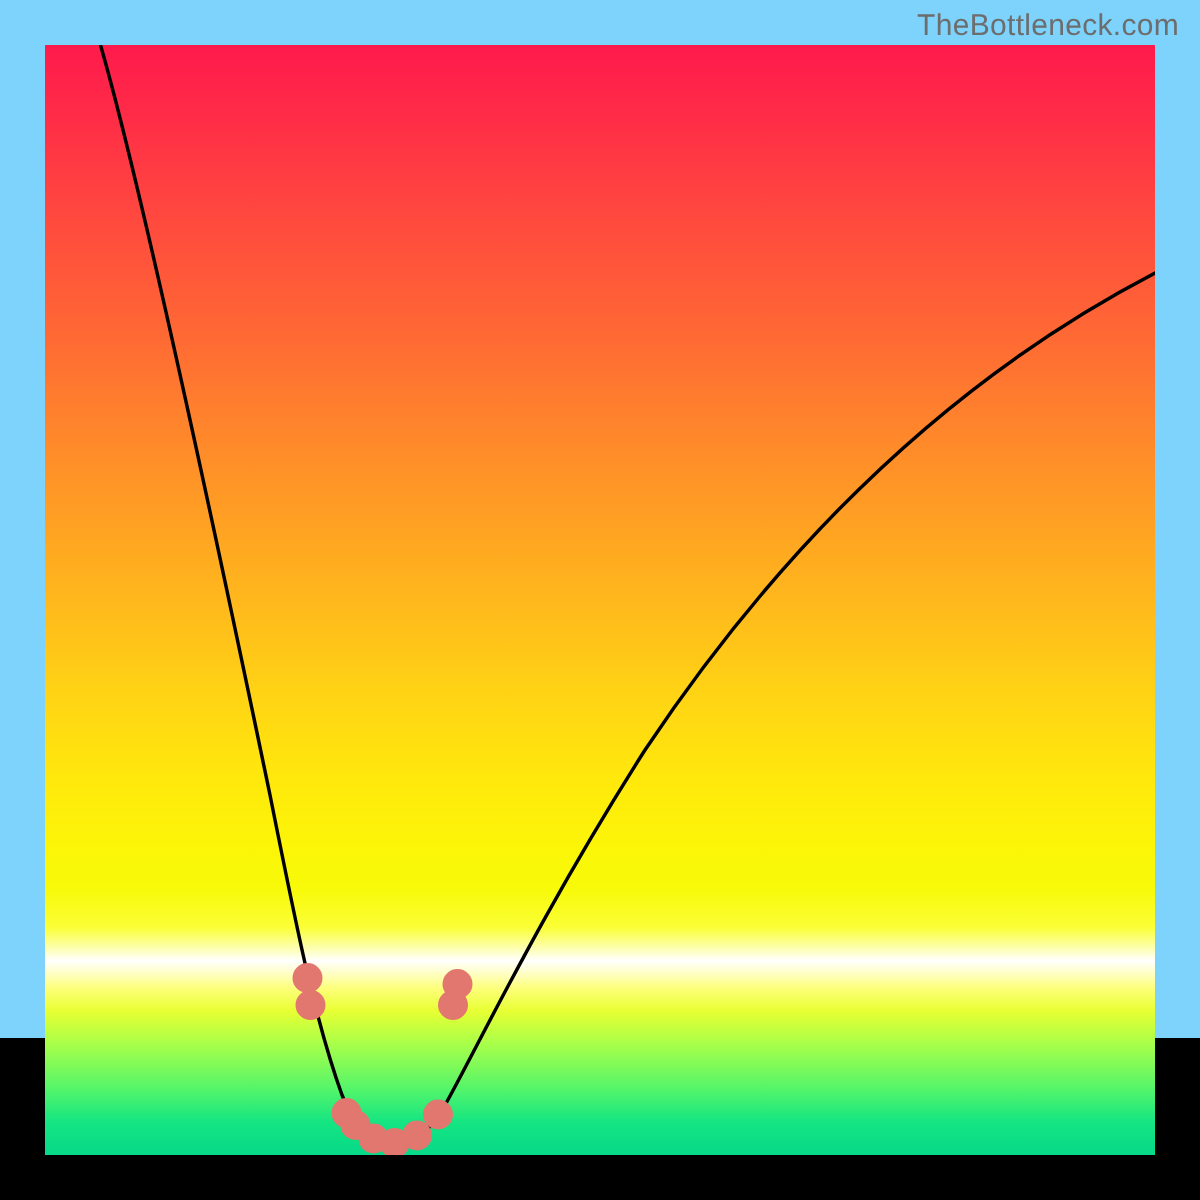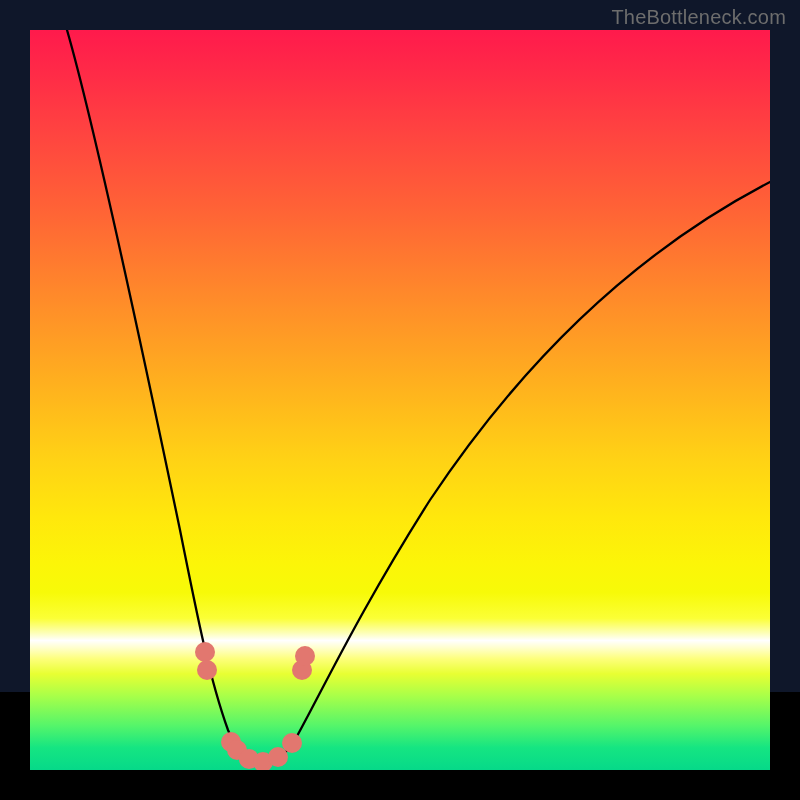--- a/index.html
+++ b/index.html
@@ -10,21 +10,21 @@
     background: #000;
     overflow: hidden;
     font-family: Arial, Helvetica, sans-serif;
   }
   .frame {
     position: absolute;
     top: 0;
     left: 0;
     width: 800px;
     height: 692px;
-    background: #0f172a;
+    background: #7dd3fc;
   }
   .plot-area {
     position: absolute;
     top: 30px;
     left: 30px;
     width: 740px;
     height: 740px;
     overflow: hidden;
   }
   .gradient {

